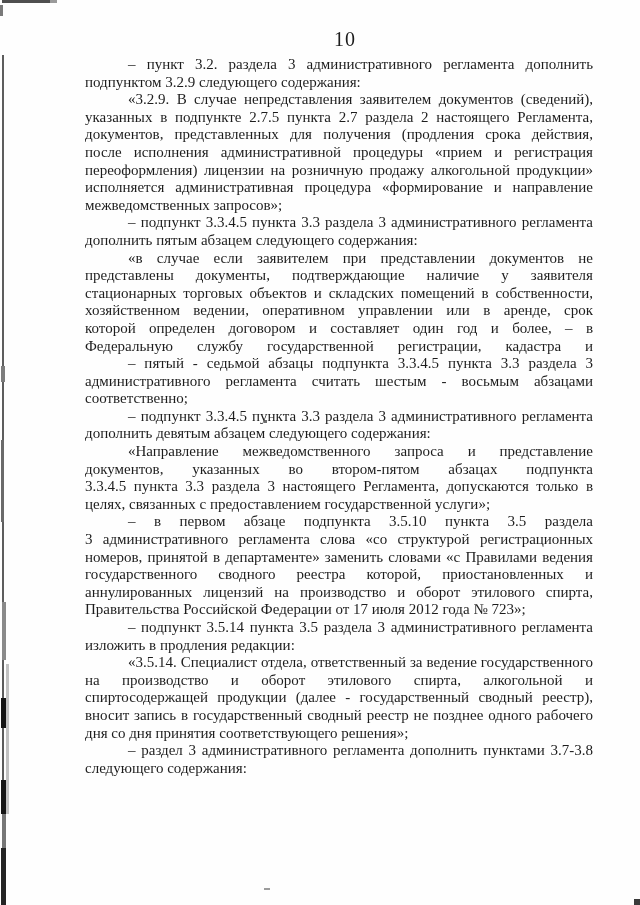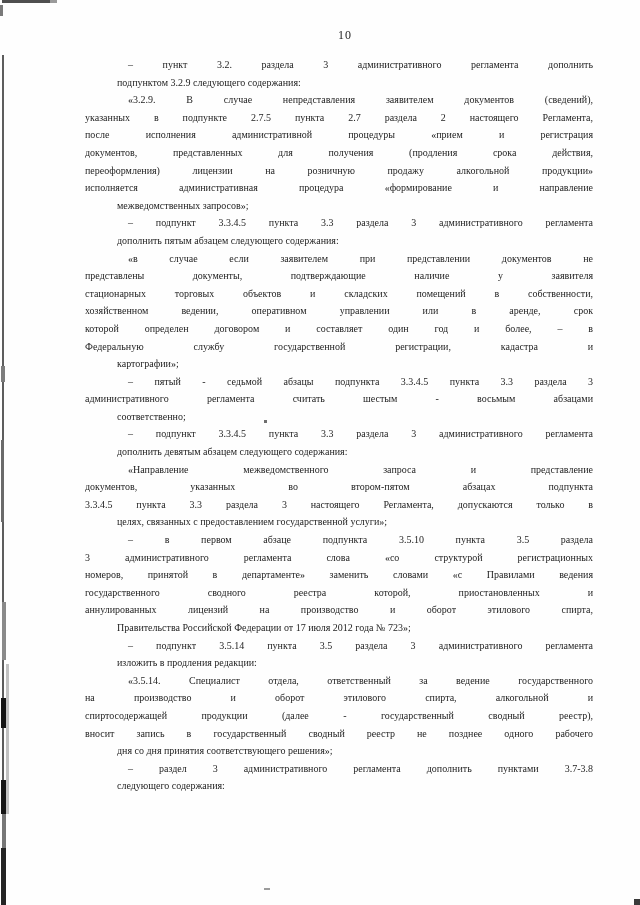--- a/index.html
+++ b/index.html
@@ -15,40 +15,40 @@
     overflow: hidden;
     font-family: "Liberation Serif", "DejaVu Serif", serif;
     color: #1d1d1d;
   }
   .page-number {
     position: absolute;
     top: 28px;
     left: 85px;
     width: 520px;
     text-align: center;
-    font-size: 12px;
+    font-size: 20px;
     letter-spacing: 1px;
   }
   .doc-body {
     position: absolute;
     top: 56px;
     left: 85px;
     width: 508px;
-    font-size: 10px;
+    font-size: 15px;
   }
   .line {
     height: 17.6px;
     line-height: 17.6px;
     overflow: hidden;
     text-align: justify;
     text-align-last: justify;
     white-space: normal;
   }
   .line.first { text-indent: 43px; }
-  .line.last  { text-align-last: left; margin-left: 32px; }
+  .line.last  { text-align-last: left; }
   .artifact { position: absolute; }
   
   .a-topline       { left: 2px;   top: 0;     width: 48px; height: 3px;  background: #4f4f4f; }
   .a-topline2      { left: 50px;  top: 0;     width: 7px;  height: 3px;  background: #9a9a9a; }
   .a-toptick       { left: 0;     top: 5px;   width: 3px;  height: 11px; background: #7a7a7a; }
   .a-leftline      { left: 2px;   top: 55px;  width: 2px;  height: 850px; background: #5d5d5d; }
   .a-blob1         { left: 1px;   top: 366px; width: 4px;  height: 16px; background: #7d7d7d; }
   .a-blob2         { left: 1px;   top: 440px; width: 3px;  height: 82px; background: #6a6a6a; }
   .a-blob3         { left: 2px;   top: 602px; width: 4px;  height: 58px; background: #8a8a8a; }
   .a-blob4         { left: 1px;   top: 698px; width: 5px;  height: 30px; background: #151515; }
@@ -81,34 +81,33 @@
   <div class="artifact a-speck-bottom"></div>
   <div class="artifact a-corner-br"></div>
 
   <div class="page-number">10</div>
 
   <div class="doc-body">
       <div class="line first">– пункт 3.2. раздела 3 административного регламента дополнить</div>
       <div class="line last">подпунктом 3.2.9 следующего содержания:</div>
       <div class="line first">«3.2.9. В случае непредставления заявителем документов (сведений),</div>
       <div class="line">указанных в подпункте 2.7.5 пункта 2.7 раздела 2 настоящего Регламента,</div>
+      <div class="line">документов, представленных для получения (продления срока действия,</div>
       <div class="line">после исполнения административной процедуры «прием и регистрация</div>
-      <div class="line">документов, представленных для получения (продления срока действия,</div>
       <div class="line">переоформления) лицензии на розничную продажу алкогольной продукции»</div>
       <div class="line">исполняется административная процедура «формирование и направление</div>
       <div class="line last">межведомственных запросов»;</div>
       <div class="line first">– подпункт 3.3.4.5 пункта 3.3 раздела 3 административного регламента</div>
       <div class="line last">дополнить пятым абзацем следующего содержания:</div>
       <div class="line first">«в случае если заявителем при представлении документов не</div>
       <div class="line">представлены документы, подтверждающие наличие у заявителя</div>
       <div class="line">стационарных торговых объектов и складских помещений в собственности,</div>
       <div class="line">хозяйственном ведении, оперативном управлении или в аренде, срок</div>
       <div class="line">которой определен договором и составляет один год и более, – в</div>
       <div class="line">Федеральную службу государственной регистрации, кадастра и</div>
-      <div class="line last">картографии»;</div>
       <div class="line first">– пятый - седьмой абзацы подпункта 3.3.4.5 пункта 3.3 раздела 3</div>
       <div class="line">административного регламента считать шестым - восьмым абзацами</div>
       <div class="line last">соответственно;</div>
       <div class="line first">– подпункт 3.3.4.5 пункта 3.3 раздела 3 административного регламента</div>
       <div class="line last">дополнить девятым абзацем следующего содержания:</div>
       <div class="line first">«Направление межведомственного запроса и представление</div>
       <div class="line">документов, указанных во втором-пятом абзацах подпункта</div>
       <div class="line">3.3.4.5 пункта 3.3 раздела 3 настоящего Регламента, допускаются только в</div>
       <div class="line last">целях, связанных с предоставлением государственной услуги»;</div>
       <div class="line first">– в первом абзаце подпункта 3.5.10 пункта 3.5 раздела</div>

